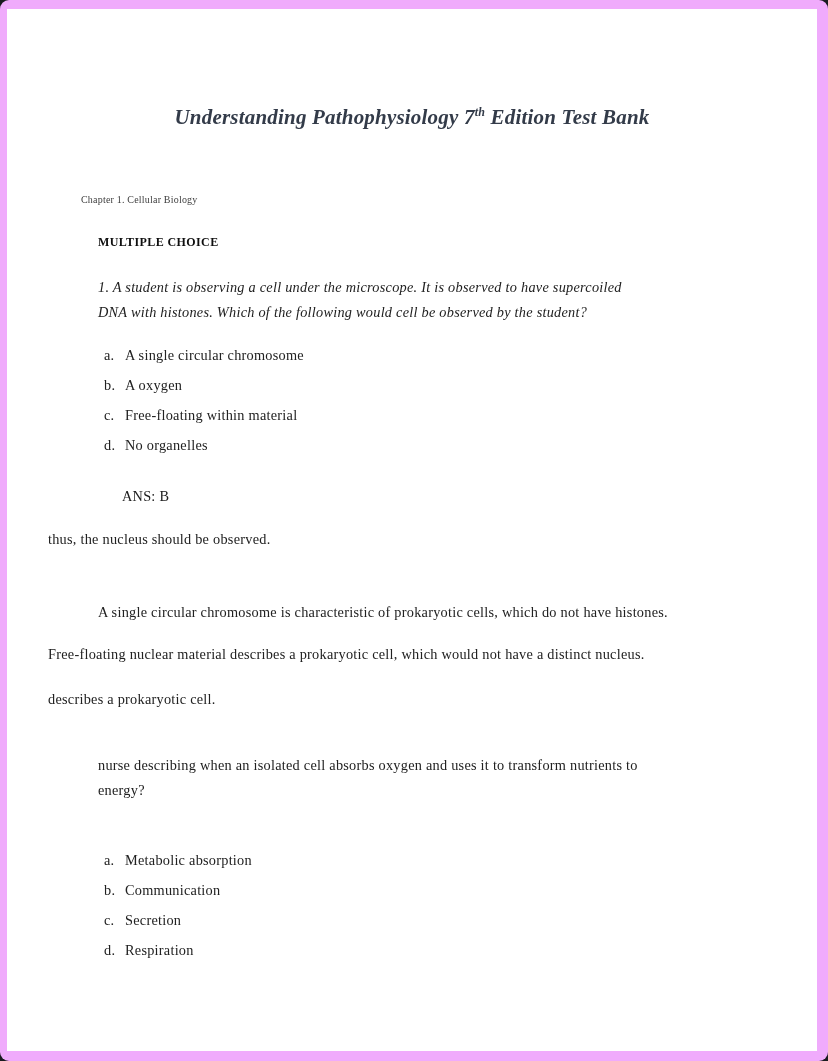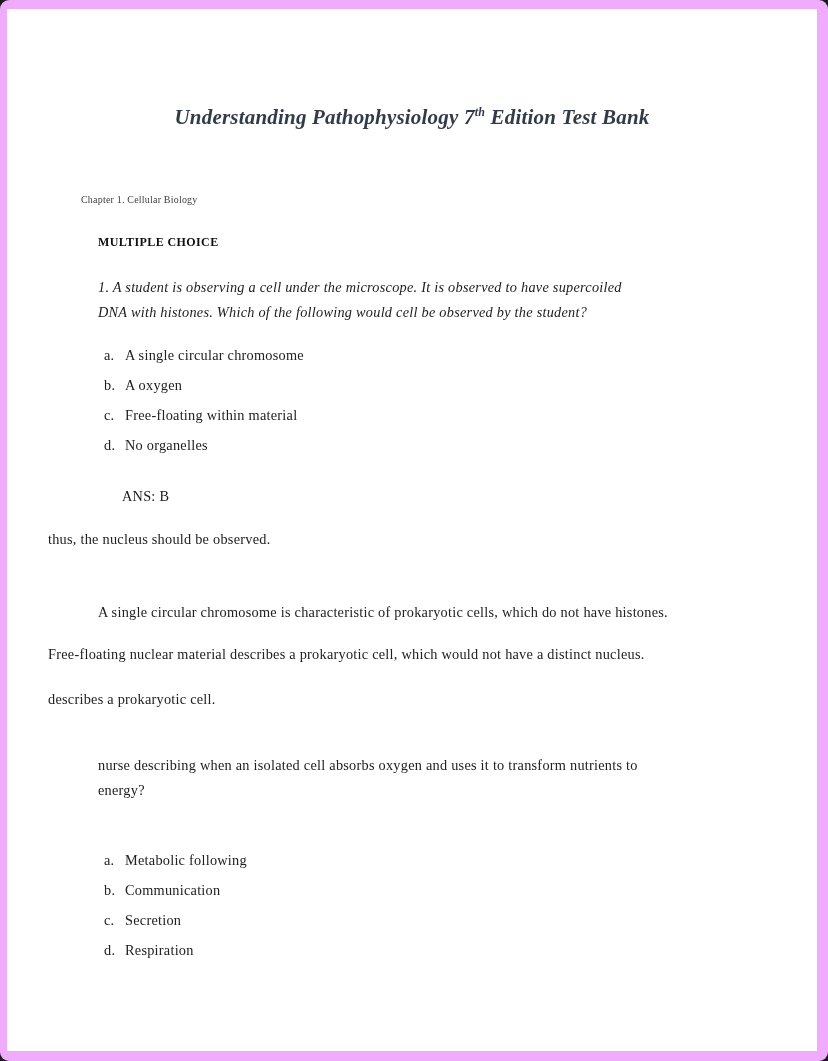--- a/index.html
+++ b/index.html
@@ -151,21 +151,21 @@
     </div>
 
     <div class="abs textblock q-block" style="top:744px;">
       <div>nurse describing when an isolated cell absorbs oxygen and uses it to transform nutrients to</div>
       <div>energy?</div>
     </div>
 
     <div class="abs opts" style="top:836px;">
       <div class="opt-row">
         <span class="opt-letter">a.</span>
-        <span class="opt-text">Metabolic following</span>
+        <span class="opt-text">Metabolic absorption</span>
       </div>
       <div class="opt-row">
         <span class="opt-letter">b.</span>
         <span class="opt-text">Communication</span>
       </div>
       <div class="opt-row">
         <span class="opt-letter">c.</span>
         <span class="opt-text">Secretion</span>
       </div>
       <div class="opt-row">

